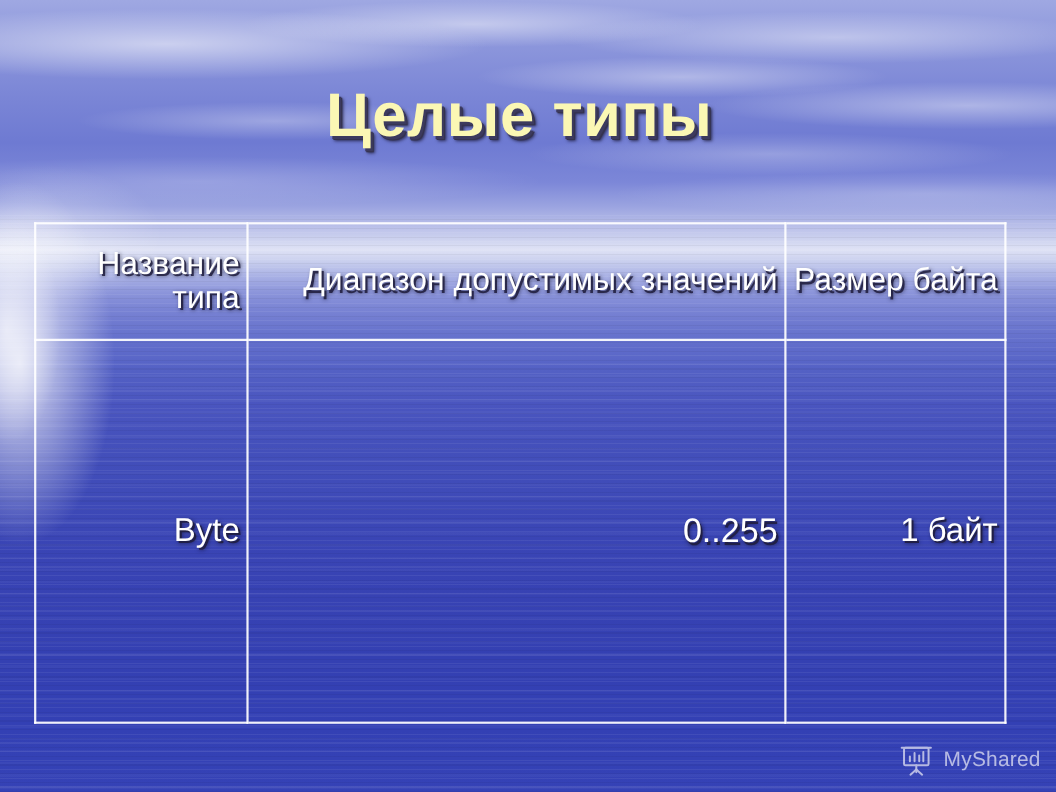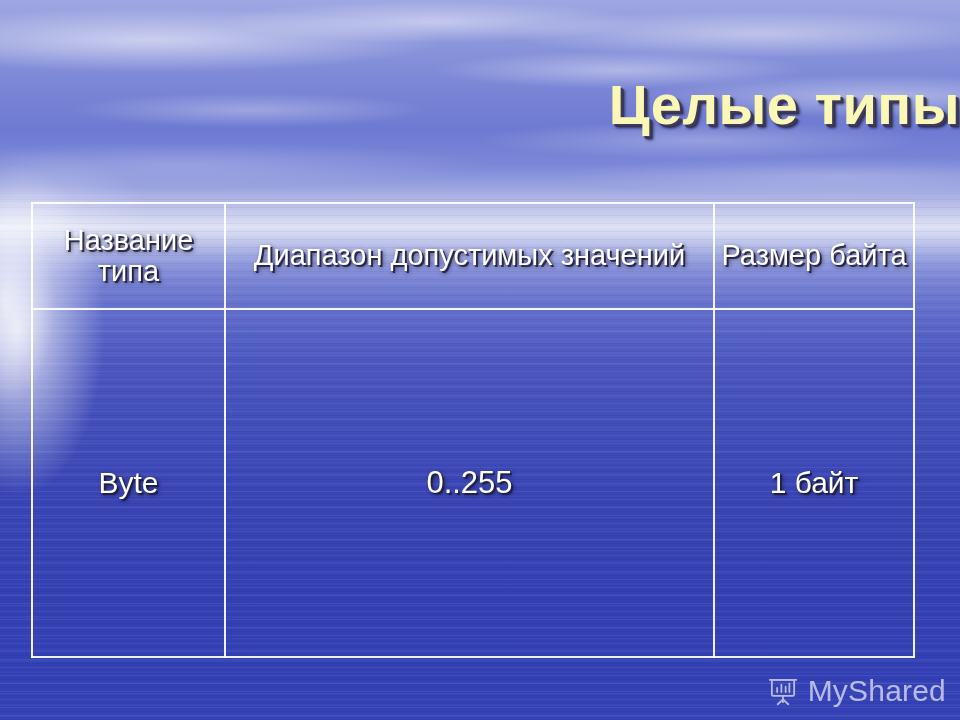--- a/index.html
+++ b/index.html
@@ -102,23 +102,23 @@
       rgba(255,255,255,.05) 2px,
       rgba(255,255,255,0)   2px,
       rgba(255,255,255,0)   11px);
     opacity: .7;
   }
 
   
   .title {
     position: absolute;
     left: 0;
-    right: 0;
+    right: 16px;
     top: 72px;
-    text-align: right;
+    text-align: center;
     font-size: 56px;
     font-weight: 700;
     letter-spacing: .5px;
     color: #fbf7b4;
     text-shadow:
        2px 2px 0 #3c3a5e,
        3px 3px 0 #35334f,
        4px 4px 3px rgba(20,18,40,.75);
     white-space: nowrap;
   }
@@ -136,21 +136,21 @@
     width: 100%;
     height: 100%;
     border-collapse: collapse;
     table-layout: fixed;
   }
 
   table.types th,
   table.types td {
     border: 2px solid rgba(255,255,255,.92);
     color: #ffffff;
-    text-align: center;
+    text-align: right;
     vertical-align: middle;
     padding: 2px 6px;
     font-weight: 400;
     text-shadow:
        2px 2px 0 rgba(30,28,60,.85),
        2px 2px 4px rgba(10,8,30,.7);
   }
 
   
   col.c-name  { width: 193px; }
@@ -178,21 +178,21 @@
     right: 14px;
     bottom: 12px;
     display: flex;
     align-items: center;
     gap: 8px;
     opacity: .72;
     pointer-events: none;
   }
 
   .watermark .wm-text {
-    font-size: 30px;
+    font-size: 19px;
     color: #e9e9f6;
     letter-spacing: .2px;
   }
 
   .watermark .wm-icon {
     width: 34px;
     height: 34px;
     display: block;
   }
 </style>

